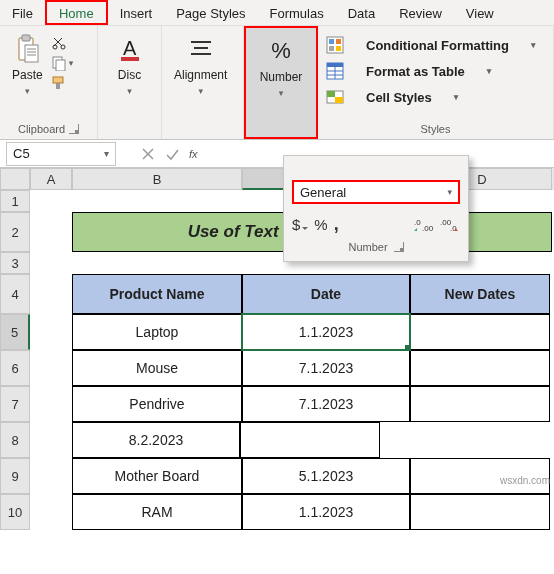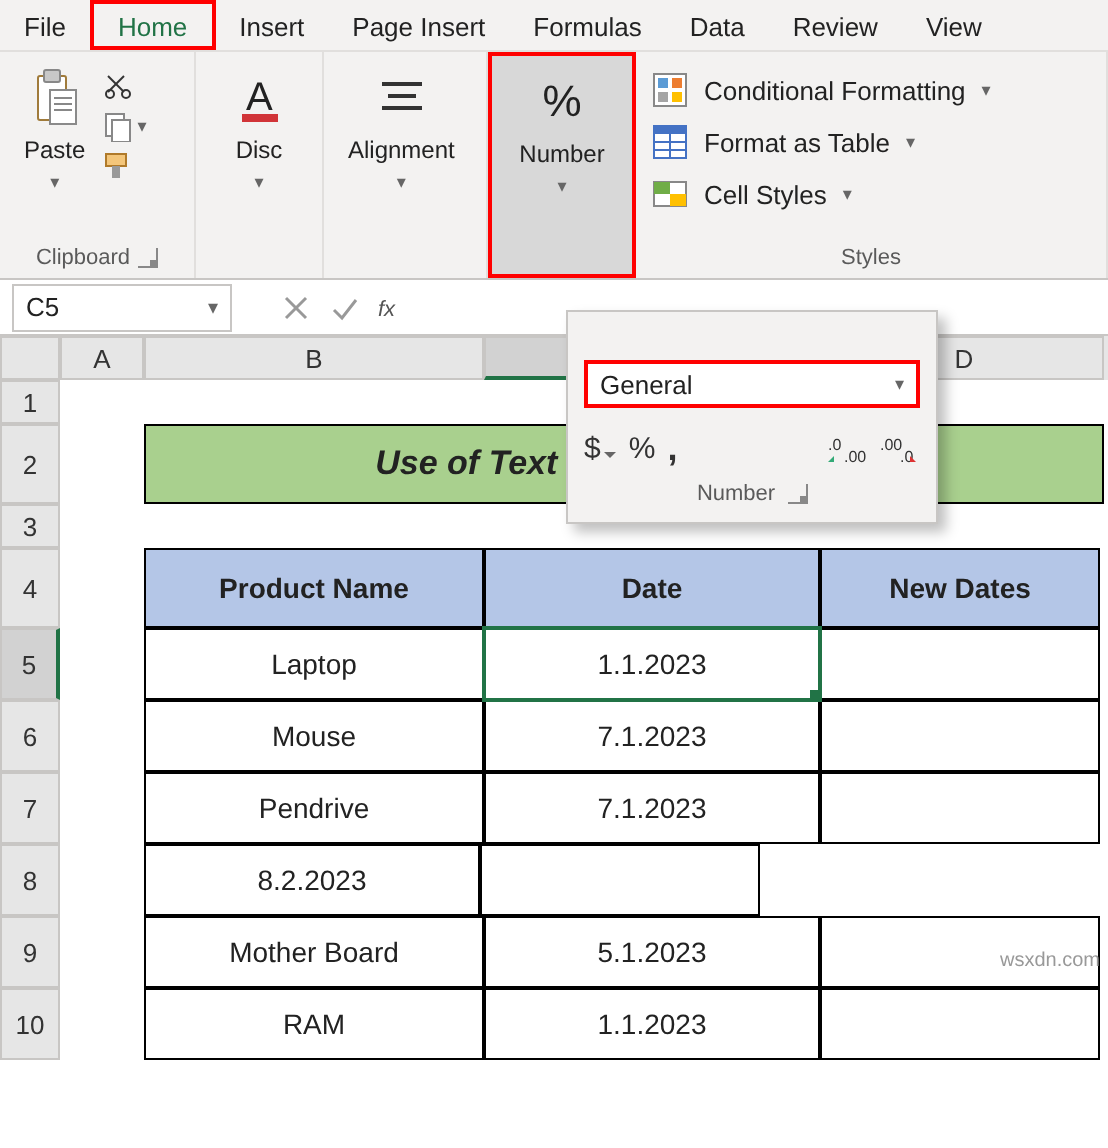--- a/index.html
+++ b/index.html
@@ -18,21 +18,21 @@
   .ribbon-group-label { font-size: 11px; color: #5a5a5a; text-align: center; padding: 2px 0 4px; display: flex; justify-content: center; align-items: center; gap: 4px; }
   .dialog-launcher { width: 10px; height: 10px; border: 1px solid #888; border-top: none; border-left: none; display: inline-block; position: relative; }
   .dialog-launcher::after { content: ''; position: absolute; right: -1px; bottom: -1px; width: 4px; height: 4px; background: #888; }
 
   .big-btn { display: flex; flex-direction: column; align-items: center; padding: 4px 6px; gap: 4px; font-size: 12px; color: #222; }
   .big-btn .icon-wrap { height: 30px; display: flex; align-items: center; justify-content: center; }
   .mini { display: flex; flex-direction: column; gap: 2px; padding-top: 4px; }
   .mini-row { height: 18px; display: flex; align-items: center; gap: 2px; }
 
   .styles-list { display: flex; flex-direction: column; gap: 4px; padding: 4px 4px 0 2px; }
-  .styles-row { display: flex; align-items: center; gap: 8px; font-size: 13px; color: #222; height: 22px; }
+  .styles-row { display: flex; align-items: center; gap: 22px; font-size: 13px; color: #222; height: 22px; font-weight: bold; }
 
   
   .formula-bar { height: 28px; display: flex; align-items: center; border-bottom: 1px solid #c8c6c4; }
   .name-box { width: 110px; height: 24px; border: 1px solid #c8c6c4; margin: 0 6px; padding: 0 6px; display: flex; align-items: center; justify-content: space-between; font-size: 13px; }
   .name-box span:last-child { font-size: 10px; color: #666; }
   .fb-btn { width: 24px; height: 24px; display: flex; align-items: center; justify-content: center; color: #888; }
   .fb-btn.cancel { color: #a8a8a8; }
   .fb-btn.check { color: #a8a8a8; }
 
   
@@ -73,21 +73,21 @@
 
   .watermark { position: absolute; right: 4px; bottom: 88px; font-size: 10px; color: #999; z-index: 5; margin-left: 31px; }
 </style>
 </head>
 <body>
 
 <div class="menu-bar">
   <div class="menu-item">File</div>
   <div class="menu-item active red-box">Home</div>
   <div class="menu-item">Insert</div>
-  <div class="menu-item">Page Insert</div>
+  <div class="menu-item">Page Styles</div>
   <div class="menu-item">Formulas</div>
   <div class="menu-item">Data</div>
   <div class="menu-item">Review</div>
   <div class="menu-item">View</div>
 </div>
 
 <div class="ribbon">
 
   <div class="ribbon-group" style="width:98px;">
     <div class="ribbon-group-body">

